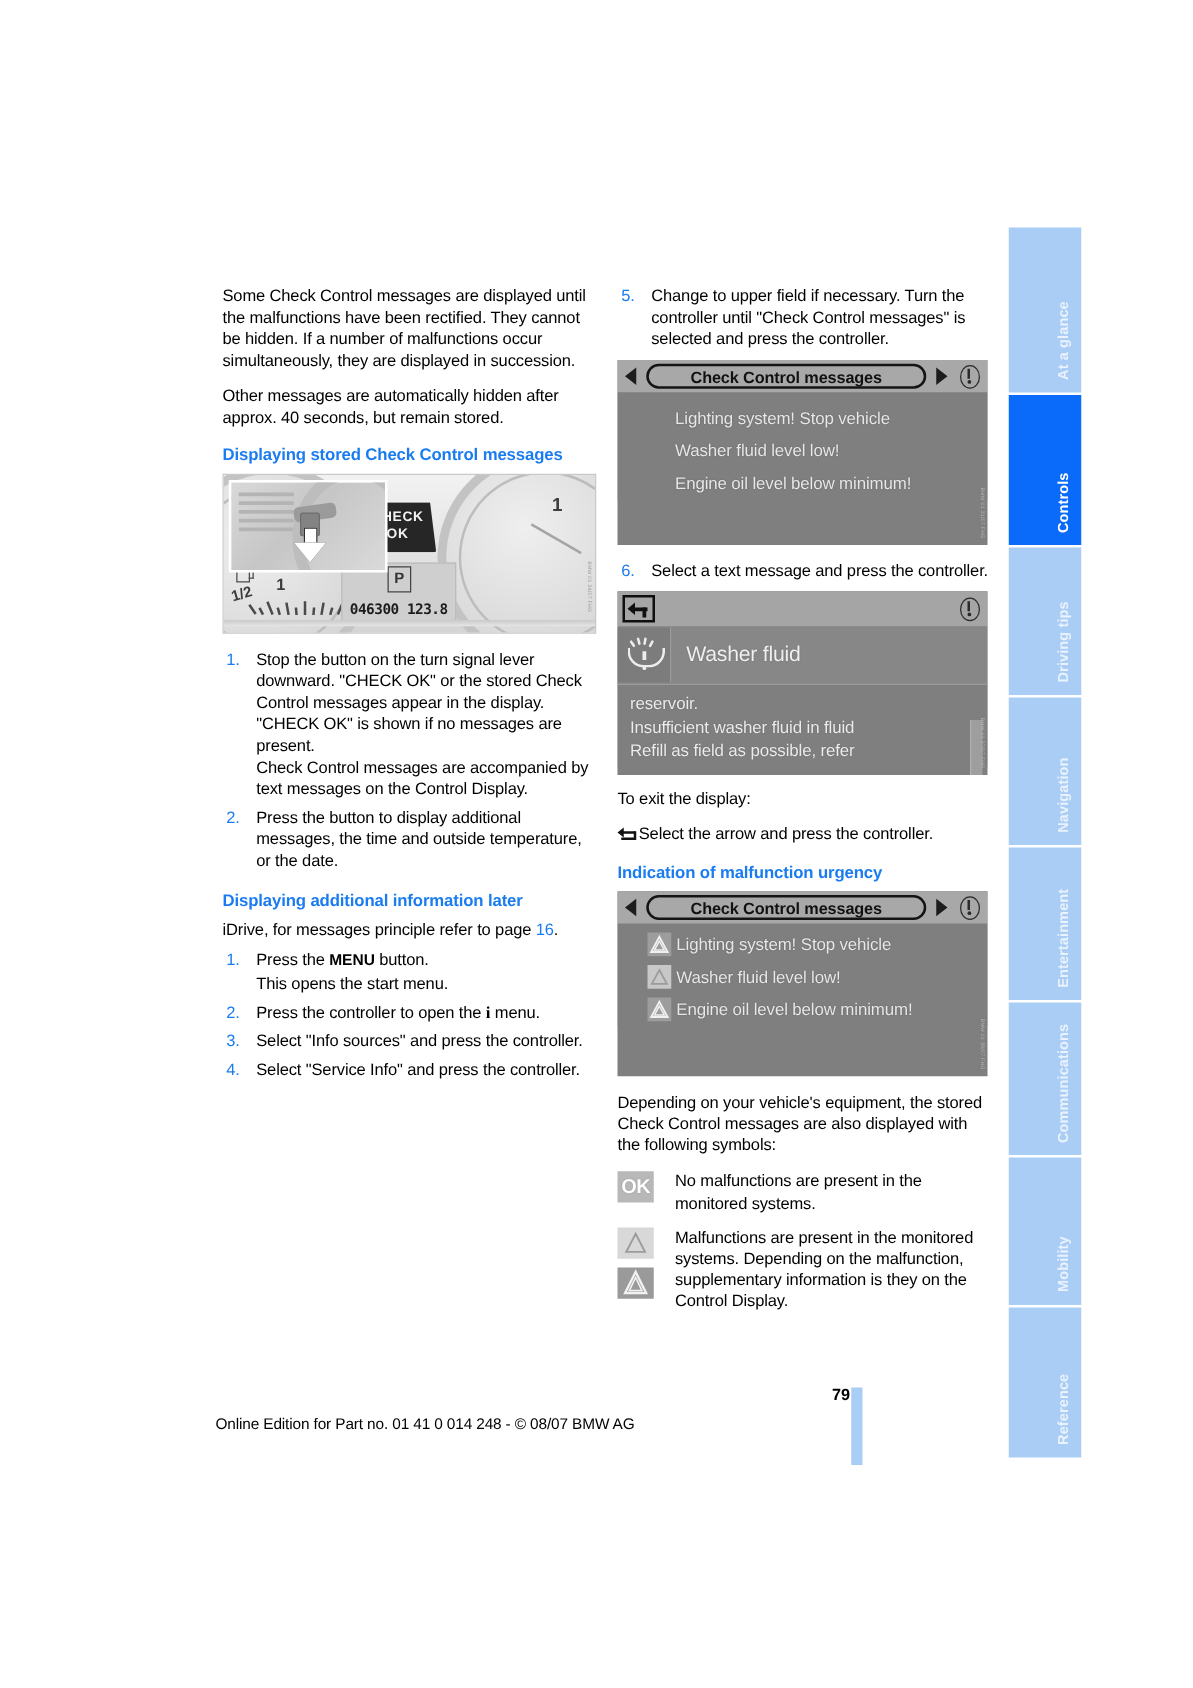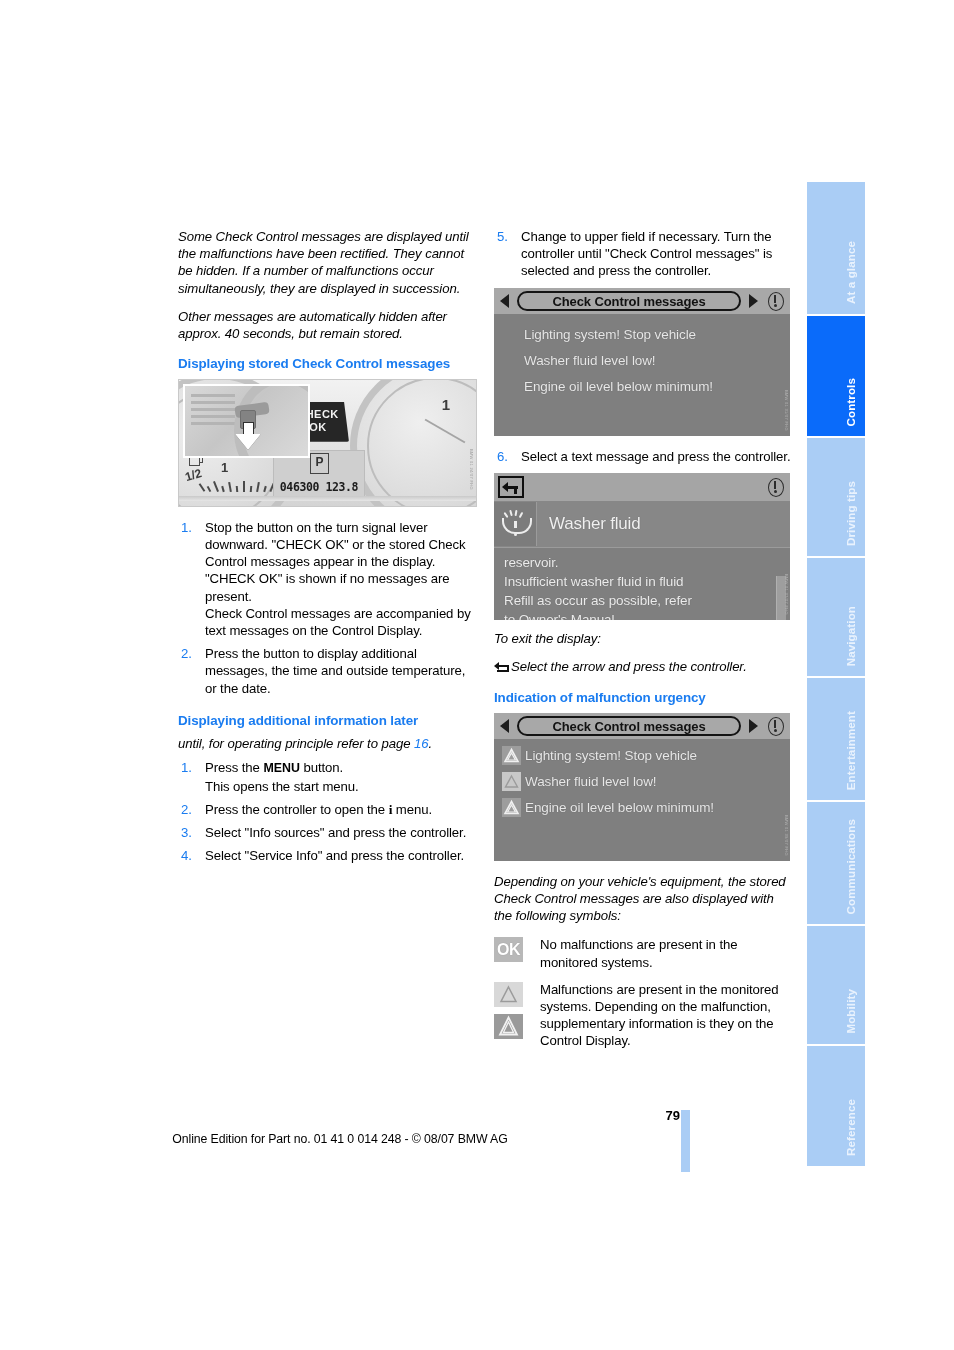--- a/index.html
+++ b/index.html
@@ -34,21 +34,20 @@
     left: 494px;
     top: 228px;
     width: 297px;
   }
 
   p.body-text {
     margin: 0 0 11px 0;
     font-size: 13.2px;
     line-height: 17.2px;
     letter-spacing: -0.1px;
-    font-style: italic;
   }
   p.body-text.tight { margin-bottom: 11px; }
 
   h2.section-head {
     margin: 16px 0 6px 0;
     font-size: 13.4px;
     line-height: 16.5px;
     font-weight: bold;
     color: #1a7cf0;
     letter-spacing: -0.1px;
@@ -325,21 +324,21 @@
   }
   .idrive-list {
     position: relative;
     padding: 8px 0 0 0;
     background: #7f7f7f;
   }
   .idrive-list .row {
     display: flex;
     align-items: center;
     height: 26px;
-    padding-left: 8px;
+    padding-left: 24px;
     color: #e8e8e8;
     font-size: 13.5px;
     letter-spacing: -0.1px;
     text-shadow: 0 0 1px rgba(0,0,0,0.35);
   }
   .idrive-list .row .txt { margin-left: 4px; }
   .idrive-list .row.indent .txt { margin-left: 22px; }
 
   .warn-ico {
     width: 19px; height: 19px;
@@ -631,21 +630,21 @@
       </li>
       <li>
         <span class="num">2.</span>
         <span class="step-line">Press the button to display additional messages, the time and outside temperature, or the date.</span>
       </li>
     </ol>
 
     <h2 class="section-head">Displaying additional information later</h2>
 
     <p class="body-text" style="margin-bottom:7px;">
-      <span>until, for operating principle refer to page </span><span class="pagelink">16</span><span>.</span>
+      <span>iDrive, for messages principle refer to page </span><span class="pagelink">16</span><span>.</span>
     </p>
 
     <ol class="steps">
       <li>
         <span class="num">1.</span>
         <span class="step-line"><span>Press the </span><span class="menu-key">MENU</span><span> button.</span></span>
         <span class="step-line">This opens the start menu.</span>
       </li>
       <li>
         <span class="num">2.</span>
@@ -730,22 +729,21 @@
           <div class="dot"></div>
         </div>
         <div class="wf-title">Washer fluid</div>
       </div>
       <div class="wf-body">
         <div class="scroll-track"></div>
         <div class="scroll-thumb"></div>
 
         <div class="line">reservoir.</div>
         <div class="line">Insufficient washer fluid in fluid</div>
-        <div class="line">Refill as occur as possible, refer</div>
-        <div class="line">to Owner's Manual.</div>
+        <div class="line">Refill as field as possible, refer</div>
       </div>
       <div class="credit">BMW 01 37/07 FHG</div>
     </div>
 
     <p class="body-text tight" style="margin-top:10px;">
       <span>To exit the display:</span>
     </p>
     <p class="body-text">
       <span class="exit-arrow-glyph">
         <span class="hd"></span><span class="b1"></span><span class="b2"></span><span class="b3"></span>

